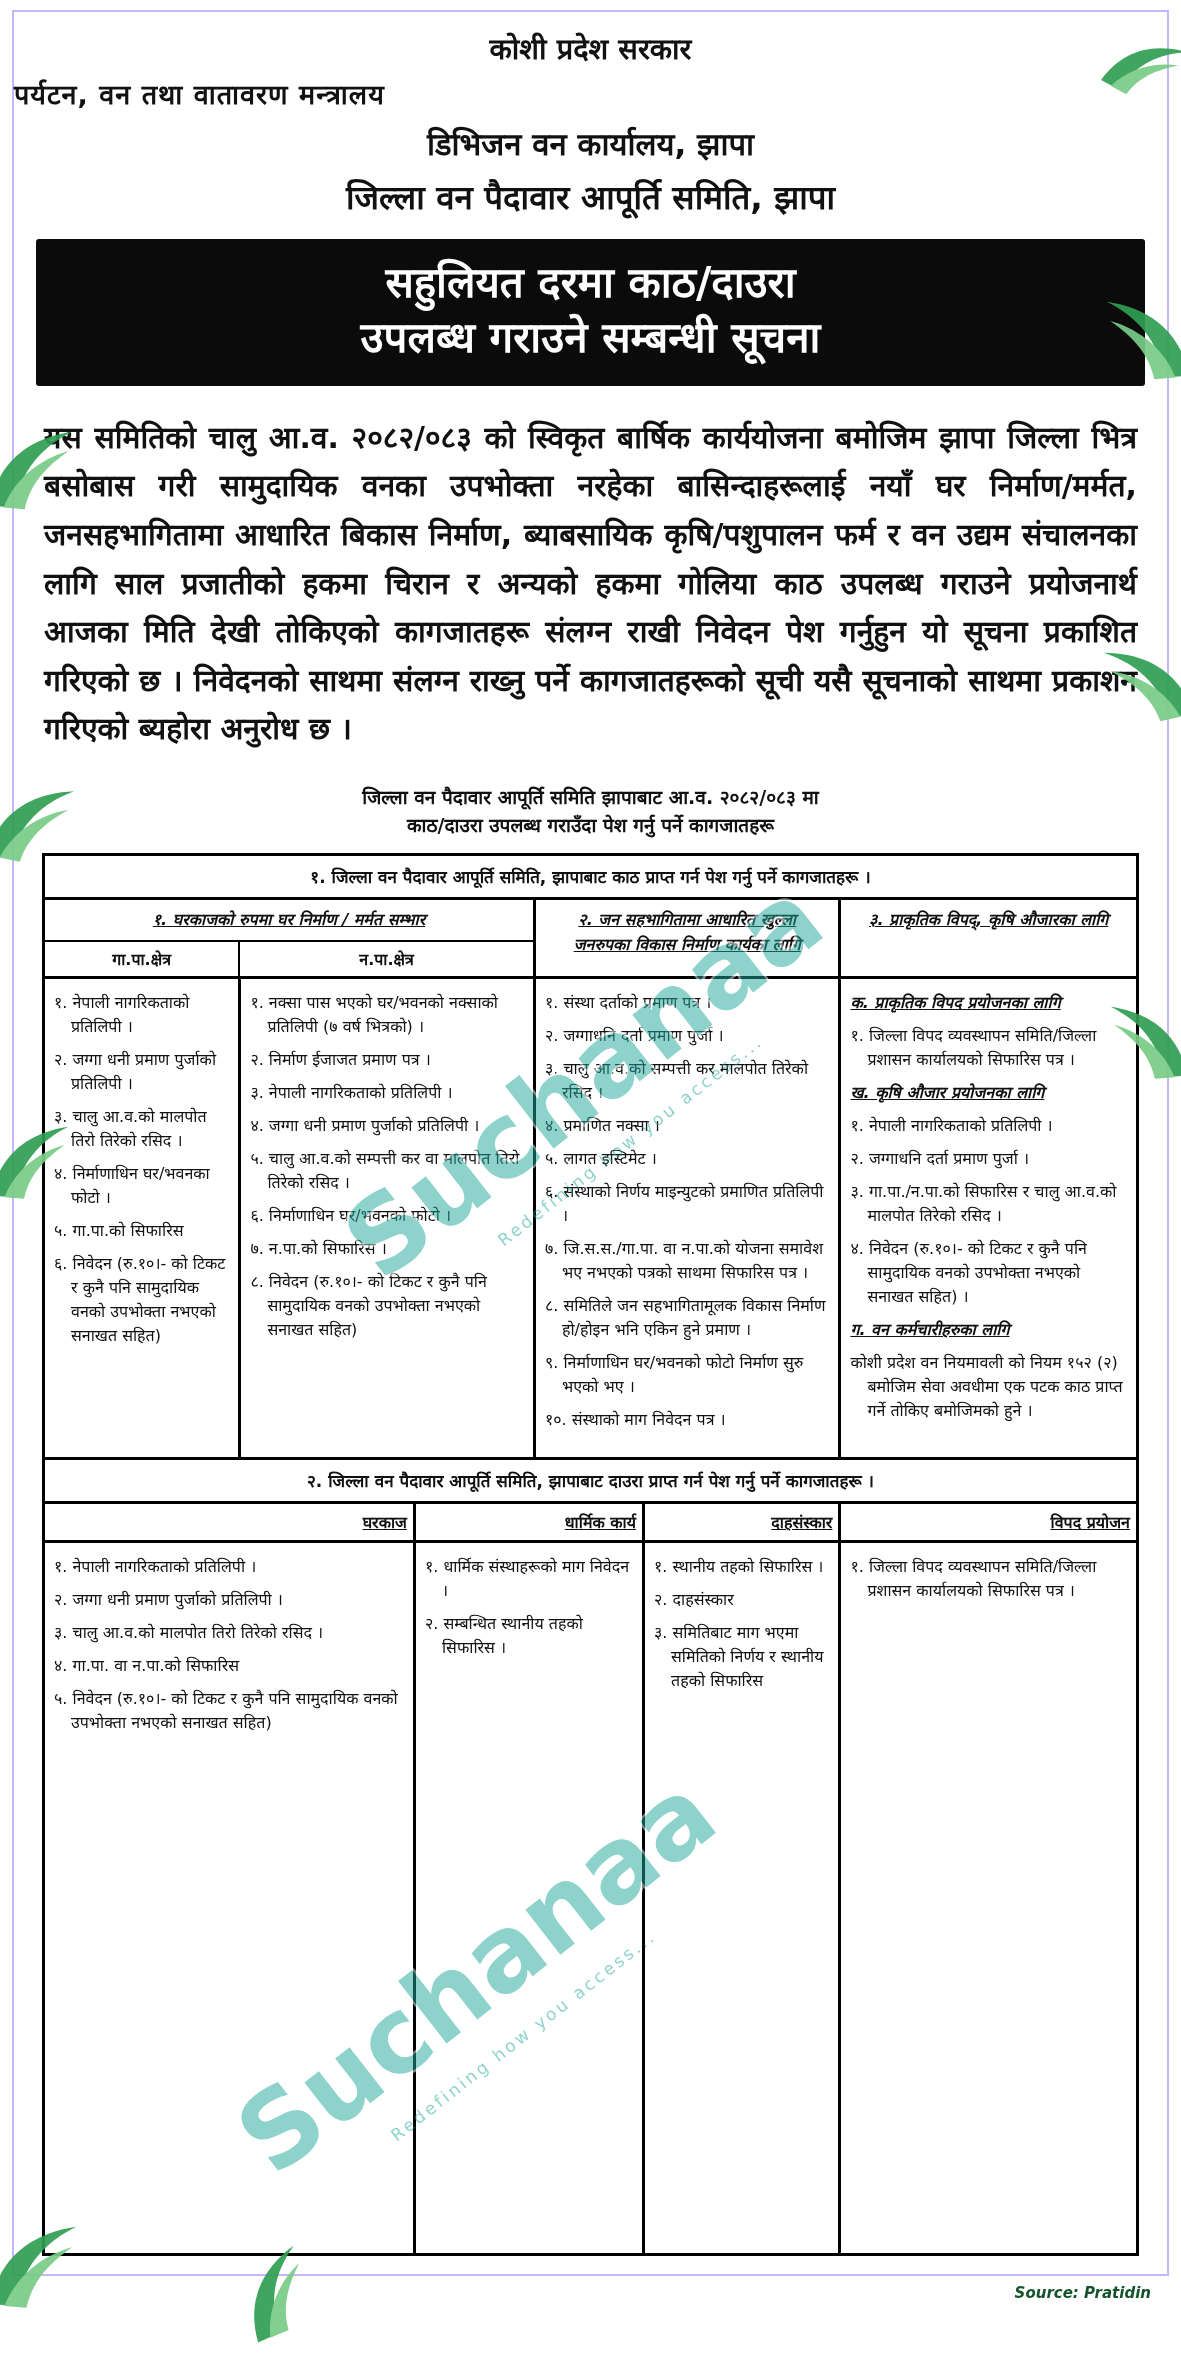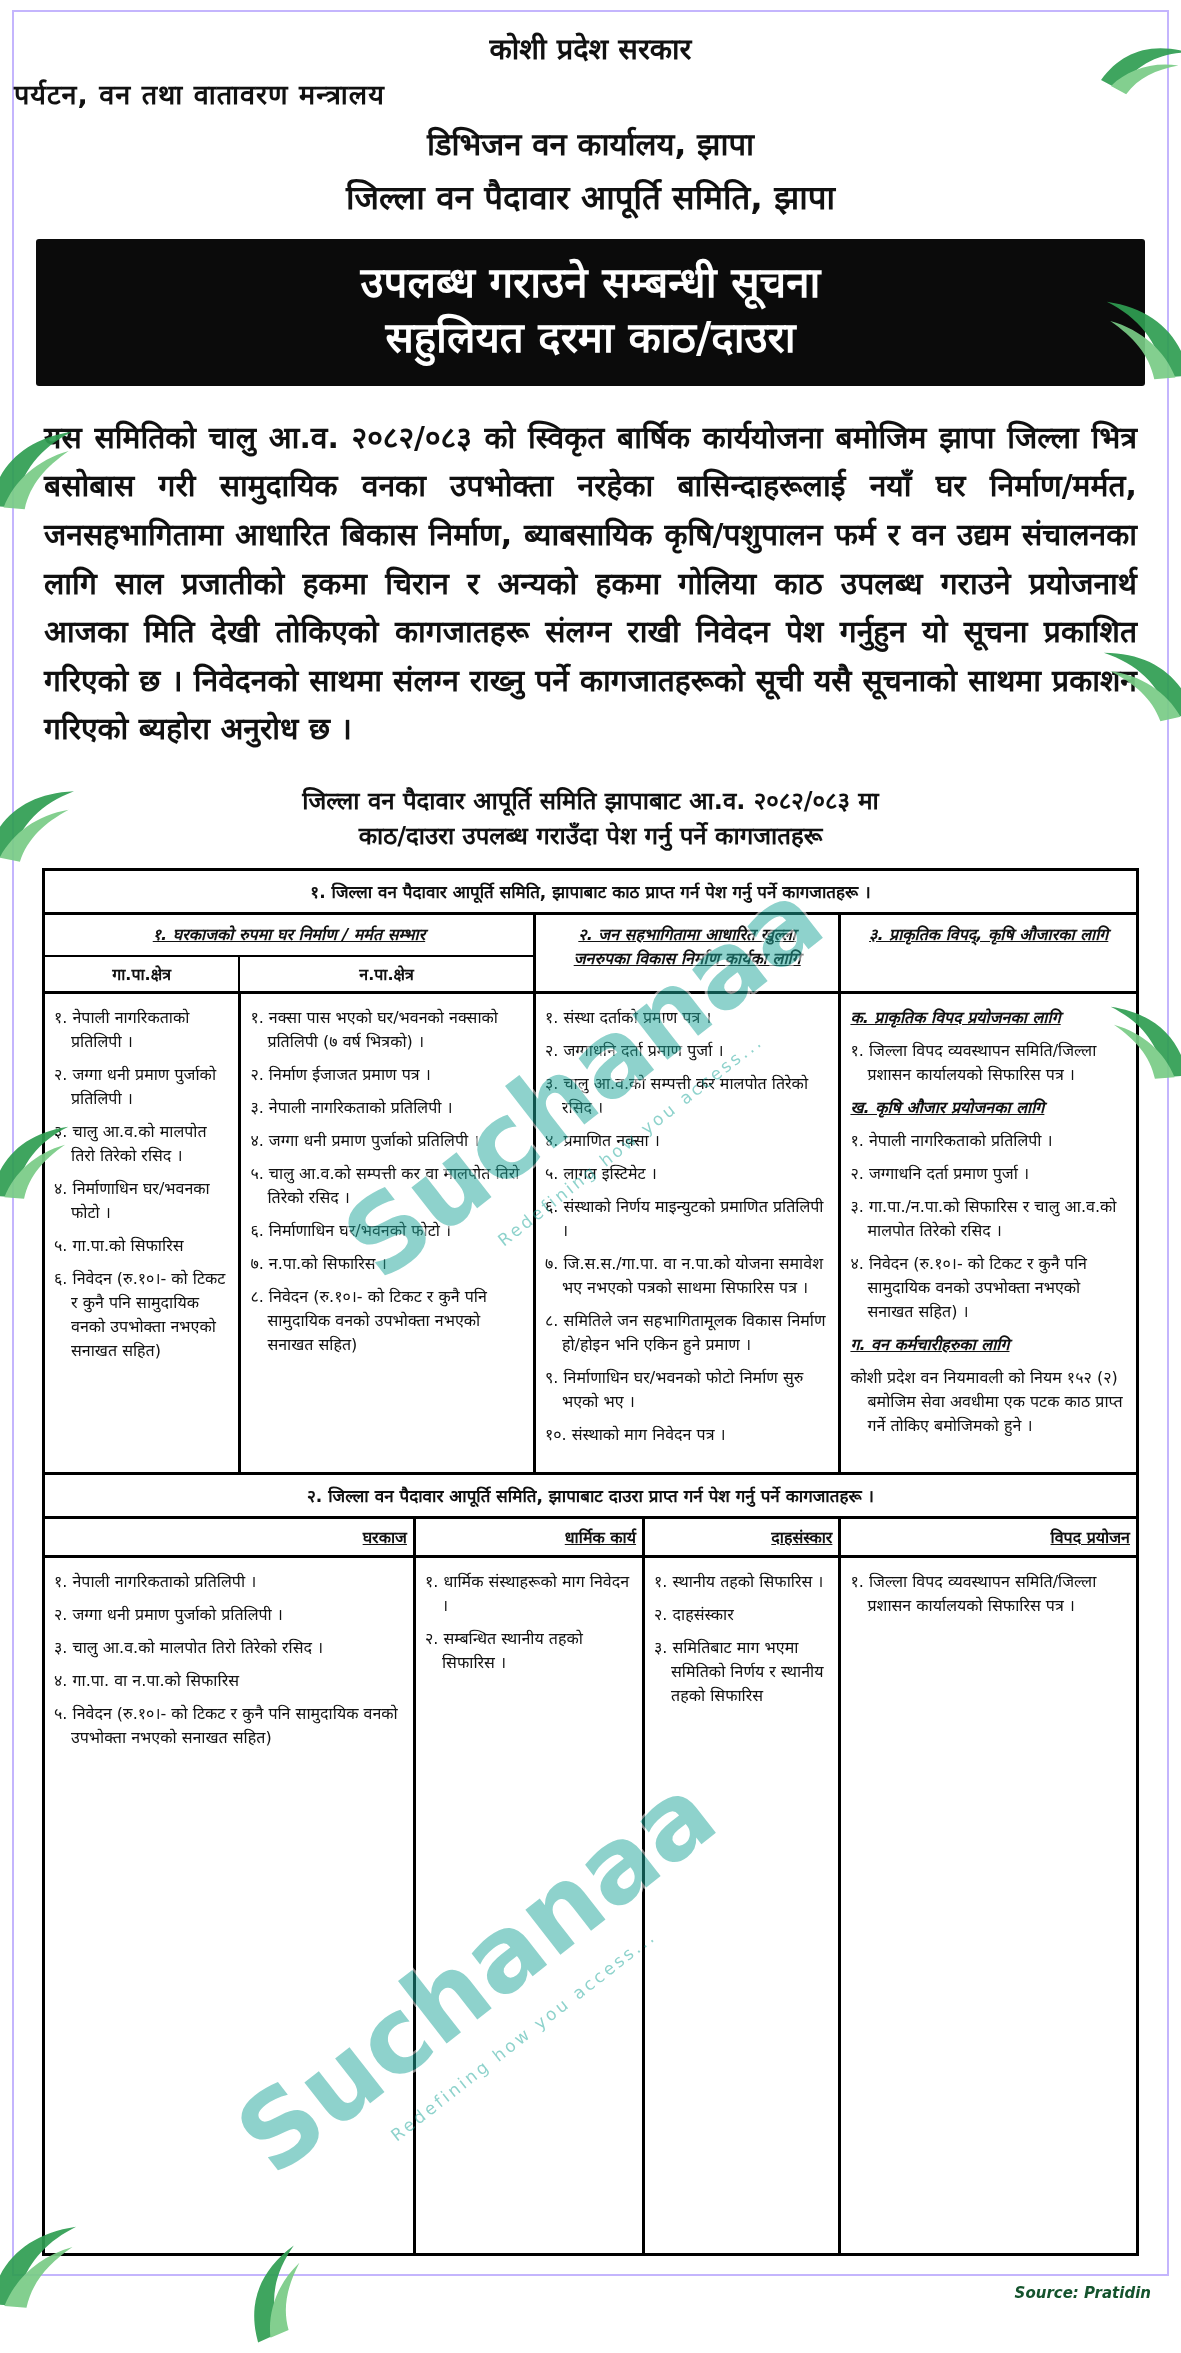--- a/index.html
+++ b/index.html
@@ -7,21 +7,21 @@
   .page{width:1181px;min-height:2353px;margin:0 auto;background:#fff;position:relative;overflow:hidden;box-sizing:border-box;padding:10px 12px 4px;}
   .frame{border:2px solid #c4b5fd;box-sizing:border-box;min-height:2266px;display:flex;flex-direction:column;padding:16px 0 0;position:relative;background:transparent;}
   
   .h-gov{font-size:29px;font-weight:bold;text-align:center;}
   .h-min{font-size:27px;font-weight:bold;text-align:left;margin-top:8px;letter-spacing:1px;}
   .h-off{font-size:31px;font-weight:bold;text-align:center;margin-top:10px;}
   .h-com{font-size:33px;font-weight:bold;text-align:center;margin-top:10px;}
   .banner{background:#0b0b0b;color:#fff;margin:20px 22px 28px;padding:16px 10px 20px;text-align:center;font-weight:bold;font-size:42px;line-height:1.32;border-radius:3px;}
   .banner div{white-space:nowrap;}
   .body-text{padding:0 30px;font-size:30px;line-height:1.62;text-align:justify;font-weight:600;}
-  .tbl-title{text-align:center;font-weight:bold;font-size:24px;line-height:1.45;margin:30px 12px 14px;}
+  .tbl-title{text-align:center;font-weight:bold;font-size:19px;line-height:1.45;margin:30px 12px 14px;}
   
   .doc-table{margin:0 28px 18px;border:3px solid #000;font-size:16px;display:flex;flex-direction:column;flex:1;background:transparent;}
   .t-caption{text-align:center;font-weight:bold;padding:9px 8px;border-bottom:3px solid #000;font-size:17px;}
   .s1-head{display:grid;grid-template-columns:1.8fr 2.7fr 2.8fr 2.7fr;border-bottom:3px solid #000;}
   .grp-cell{grid-column:1/3;border-right:3px solid #000;display:flex;flex-direction:column;}
   .grp-title{flex:1;text-align:center;font-weight:bold;font-style:italic;text-decoration:underline;padding:8px 12px;line-height:1.5;}
   .subcols{display:grid;grid-template-columns:1.8fr 2.7fr;border-top:2px solid #000;}
   .subcol{text-align:center;font-weight:bold;padding:6px 4px;}
   .subcol:first-child{border-right:2px solid #000;}
   .hd-cell{text-align:center;font-weight:bold;font-style:italic;text-decoration:underline;padding:8px 12px;border-right:3px solid #000;line-height:1.55;}
@@ -97,22 +97,22 @@
   </div>
 
   <div class="frame">
 
     <div class="h-gov">कोशी प्रदेश सरकार</div>
     <div class="h-min">पर्यटन, वन तथा वातावरण मन्त्रालय</div>
     <div class="h-off">डिभिजन वन कार्यालय, झापा</div>
     <div class="h-com">जिल्ला वन पैदावार आपूर्ति समिति, झापा</div>
 
     <div class="banner">
+      <div>सहुलियत दरमा काठ/दाउरा</div>
       <div>उपलब्ध गराउने सम्बन्धी सूचना</div>
-      <div>सहुलियत दरमा काठ/दाउरा</div>
     </div>
 
     <div class="body-text">यस समितिको चालु आ.व. २०८२/०८३ को स्विकृत बार्षिक कार्ययोजना बमोजिम झापा जिल्ला भित्र बसोबास गरी सामुदायिक वनका उपभोक्ता नरहेका बासिन्दाहरूलाई नयाँ घर निर्माण/मर्मत, जनसहभागितामा आधारित बिकास निर्माण, ब्याबसायिक कृषि/पशुपालन फर्म र वन उद्यम संचालनका लागि साल प्रजातीको हकमा चिरान र अन्यको हकमा गोलिया काठ उपलब्ध गराउने प्रयोजनार्थ आजका मिति देखी तोकिएको कागजातहरू संलग्न राखी निवेदन पेश गर्नुहुन यो सूचना प्रकाशित गरिएको छ । निवेदनको साथमा संलग्न राख्नु पर्ने कागजातहरूको सूची यसै सूचनाको साथमा प्रकाशन गरिएको ब्यहोरा अनुरोध छ ।</div>
 
     <div class="tbl-title">
       <div>जिल्ला वन पैदावार आपूर्ति समिति झापाबाट आ.व. २०८२/०८३ मा</div>
       <div>काठ/दाउरा उपलब्ध गराउँदा पेश गर्नु पर्ने कागजातहरू</div>
     </div>
 
     <div class="doc-table">

